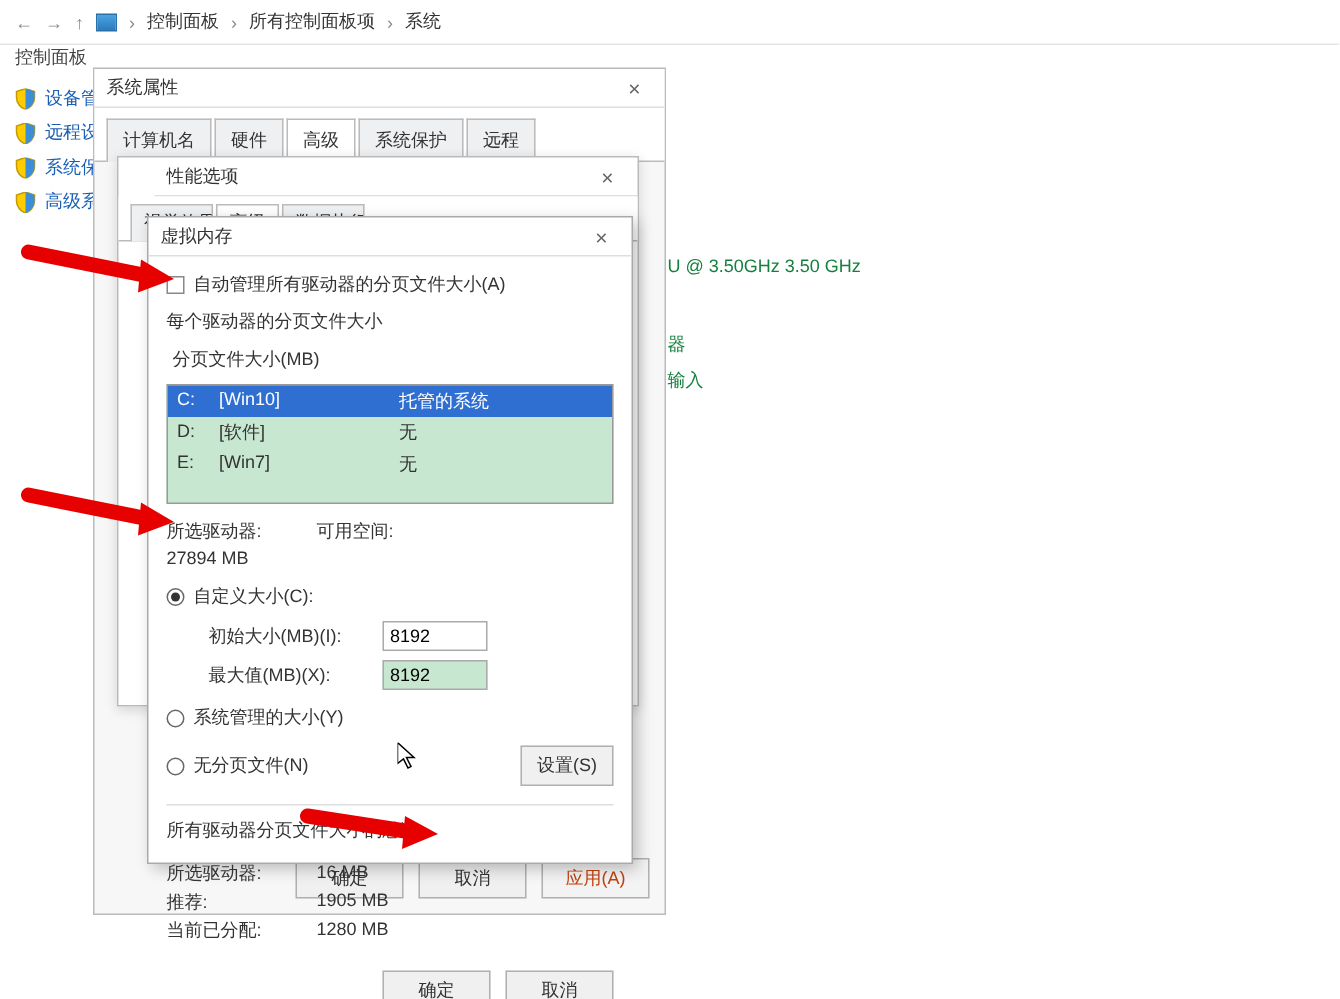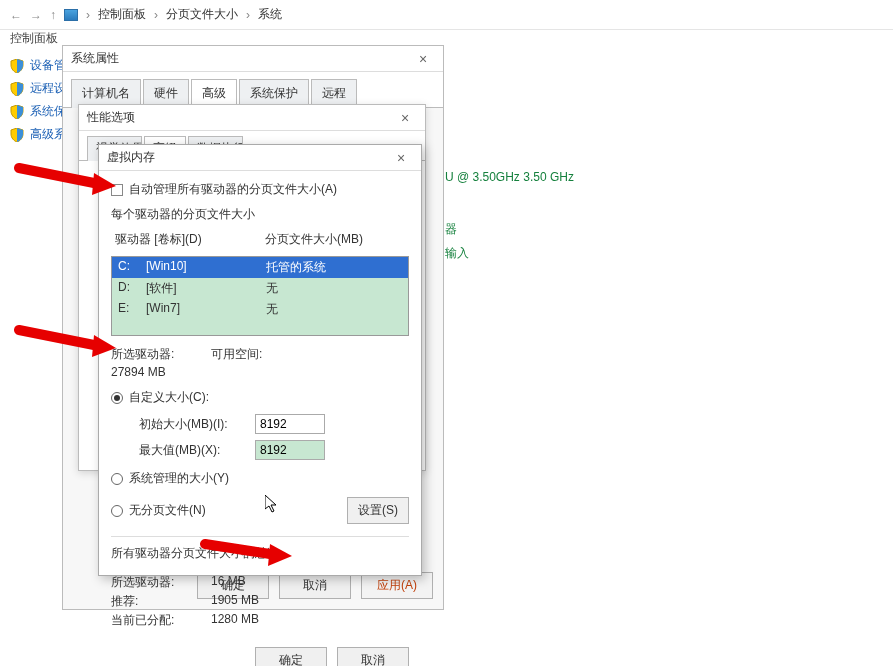--- a/index.html
+++ b/index.html
@@ -26,21 +26,21 @@
     .tabs { display: flex; gap: 2px; padding: 6px 8px 0 8px; background: #fff; border-bottom: 1px solid #bbb; }
     .tab { padding: 5px 10px; border: 1px solid #bbb; border-bottom: none; background: #eef0f2; cursor: pointer; position: relative; top: 1px; }
     .tab.active { background: #fff; border-bottom: 1px solid #fff; }
 
     .dlg1-buttons { position: absolute; bottom: 10px; right: 10px; display: flex; gap: 10px; }
     .btn { min-width: 72px; padding: 4px 10px; border: 1px solid #b0b0b0; background: #f0f0f0; text-align: center; cursor: pointer; }
     .btn.disabled { color: #c2410c; background: #f3f3f3; cursor: default; }
 
     
     .dlg2 { position: absolute; left: 78px; top: 104px; width: 348px; height: 367px; background: #fff; border: 1px solid #bbb; box-shadow: 0 2px 8px rgba(0,0,0,.15); }
-    .dlg2-title { display: flex; align-items: center; justify-content: space-between; padding: 4px 8px; border-bottom: 1px solid #ddd; }
+    .dlg2-title { display: flex; align-items: center; justify-content: space-between; padding: 4px 8px; border-bottom: 1px solid #ddd; margin-left: 24px; }
     .dlg2-tabs { display: flex; gap: 2px; padding: 4px 8px 0 8px; background: #fff; border-bottom: 1px solid #bbb; }
     .dlg2-tab { padding: 3px 8px; border: 1px solid #bbb; border-bottom: none; background: #eef0f2; cursor: pointer; position: relative; top: 1px; white-space: nowrap; overflow: hidden; max-width: 55px; }
     .dlg2-tab.active { background: #fff; border-bottom: 1px solid #fff; }
 
     
     .dlg3 { position: absolute; left: 98px; top: 144px; width: 324px; height: 432px; background: #fff; border: 1px solid #aaa; box-shadow: 3px 3px 10px rgba(0,0,0,.25); }
     .dlg3-title { display: flex; align-items: center; justify-content: space-between; padding: 4px 8px; border-bottom: 1px solid #ddd; }
     .dlg3-body { padding: 10px 12px; display: flex; flex-direction: column; gap: 8px; color: #333; }
     .checkbox-row { display: flex; align-items: center; gap: 6px; }
     .checkbox-box { width: 12px; height: 12px; border: 1px solid #888; background: #fff; display: inline-block; }
@@ -73,21 +73,21 @@
 <body>
 
 <div class="breadcrumb">
   <span class="navicon">←</span>
   <span class="navicon">→</span>
   <span class="navicon">↑</span>
   <span class="pc-icon"></span>
   <span class="sep">›</span>
   <span class="crumb">控制面板</span>
   <span class="sep">›</span>
-  <span class="crumb">分页文件大小</span>
+  <span class="crumb">所有控制面板项</span>
   <span class="sep">›</span>
   <span class="crumb">系统</span>
 </div>
 
 <div class="sidebar">
   <div class="sidebar-title">控制面板</div>
   <div class="side-link">
     <span class="shield"><svg viewBox="0 0 14 14">
           <path d="M7 0 L13 2 L13 6 C13 10 10 13 7 14 C4 13 1 10 1 6 L1 2 Z" fill="#ffcc00" stroke="#c59a00"></path>
           <path d="M7 0 L13 2 L13 6 C13 10 10 13 7 14 Z" fill="#3b8fd9"></path>
@@ -160,21 +160,20 @@
     <span>虚拟内存</span>
     <span class="dlg-close">×</span>
   </div>
   <div class="dlg3-body">
     <div class="checkbox-row">
       <span class="checkbox-box"></span>
       <span>自动管理所有驱动器的分页文件大小(A)</span>
     </div>
     <div>每个驱动器的分页文件大小</div>
     <div class="list-header" style="margin-left:4px;">
-      <div class="col1">驱动器 [卷标](D)</div>
       <div>分页文件大小(MB)</div>
     </div>
     <div class="drive-list">
       <div class="drive-row selected">
         <span class="c1">C:</span>
         <span class="c2">[Win10]</span>
         <span>托管的系统</span>
       </div>
       <div class="drive-row">
         <span class="c1">D:</span>

